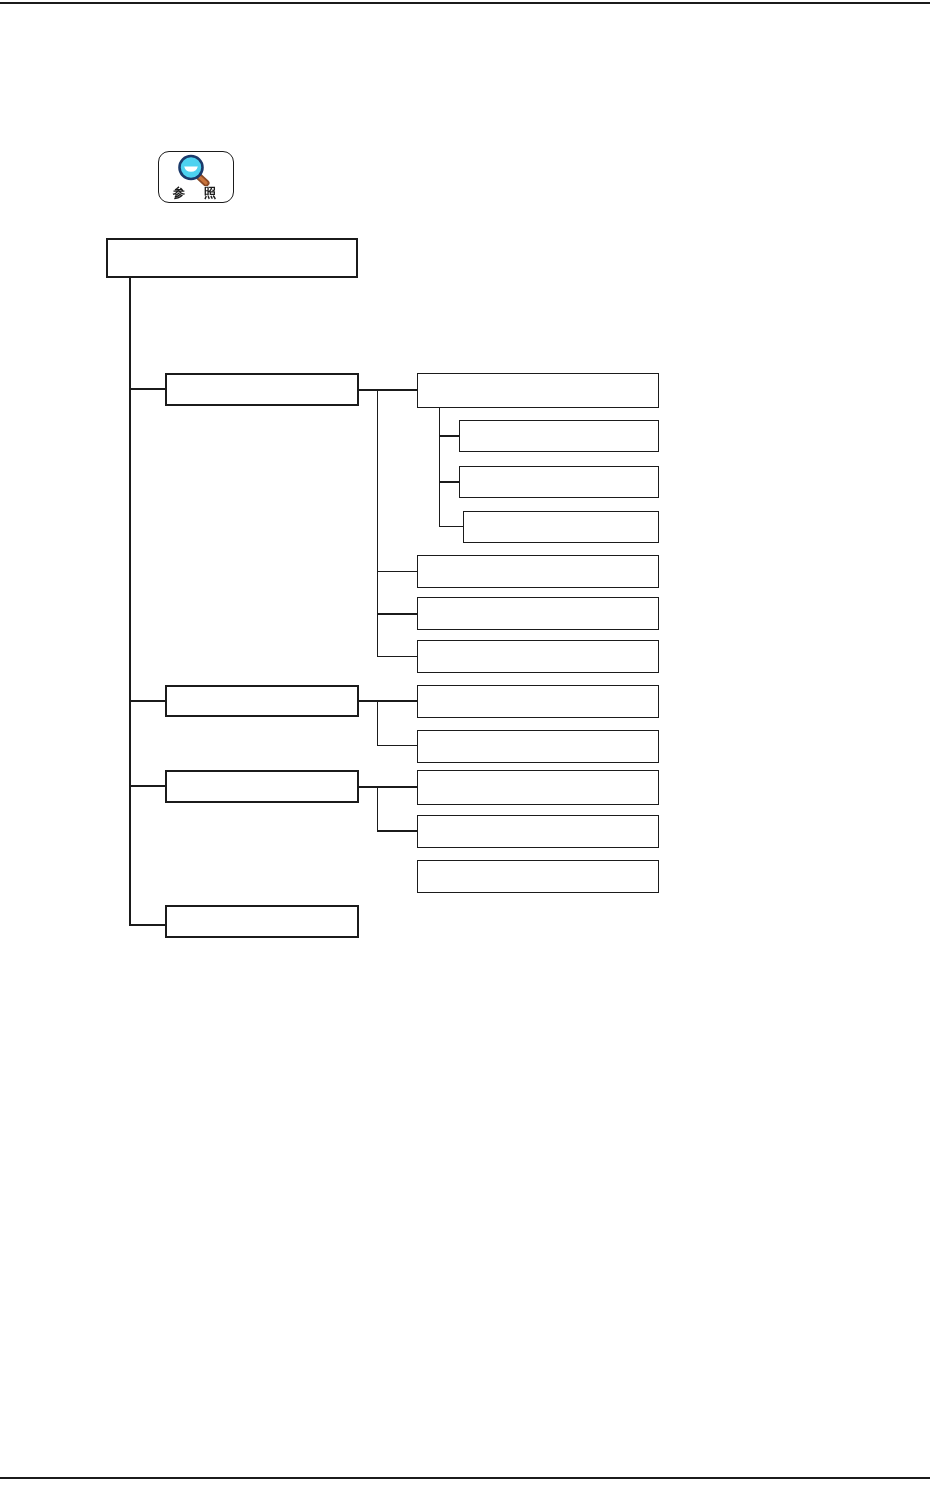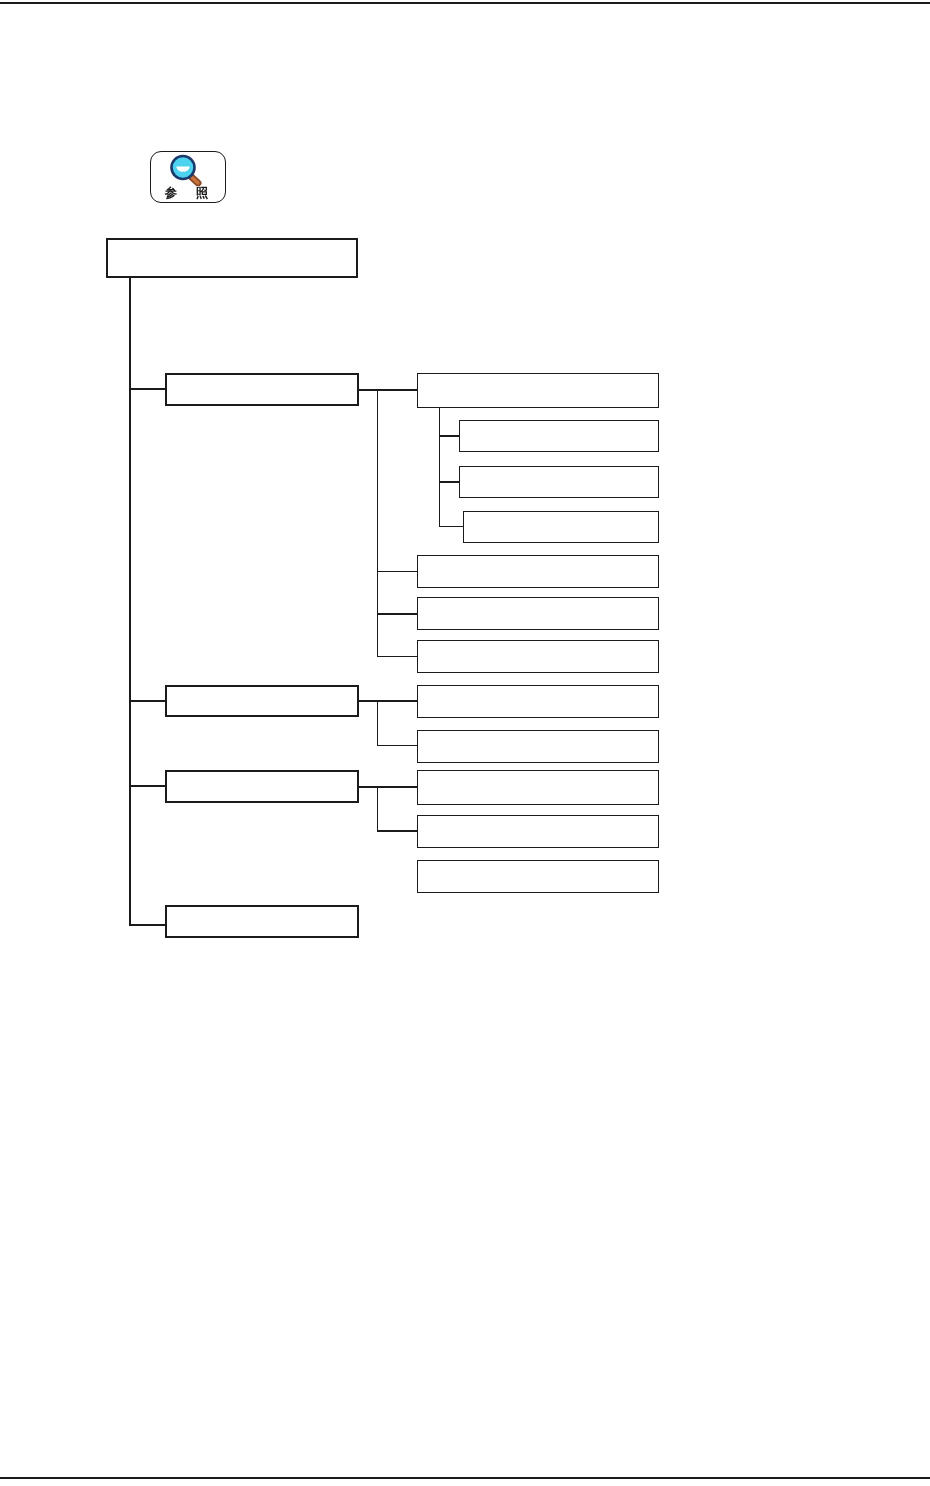--- a/index.html
+++ b/index.html
@@ -27,21 +27,21 @@
     width: 930px;
     height: 0;
     border-top: 2px solid #1b1b1b;
   }
   .page-rule.top    { top: 2px; }
   .page-rule.bottom { top: 1477px; }
 
   
   .ref-button {
     position: absolute;
-    left: 150px;
+    left: 158px;
     top: 151px;
     width: 76px;
     height: 52px;
     border: 1.6px solid #1b1b1b;
     border-radius: 11px;
     background: #ffffff;
     box-sizing: border-box;
   }
   .ref-button .glass {
     position: absolute;

